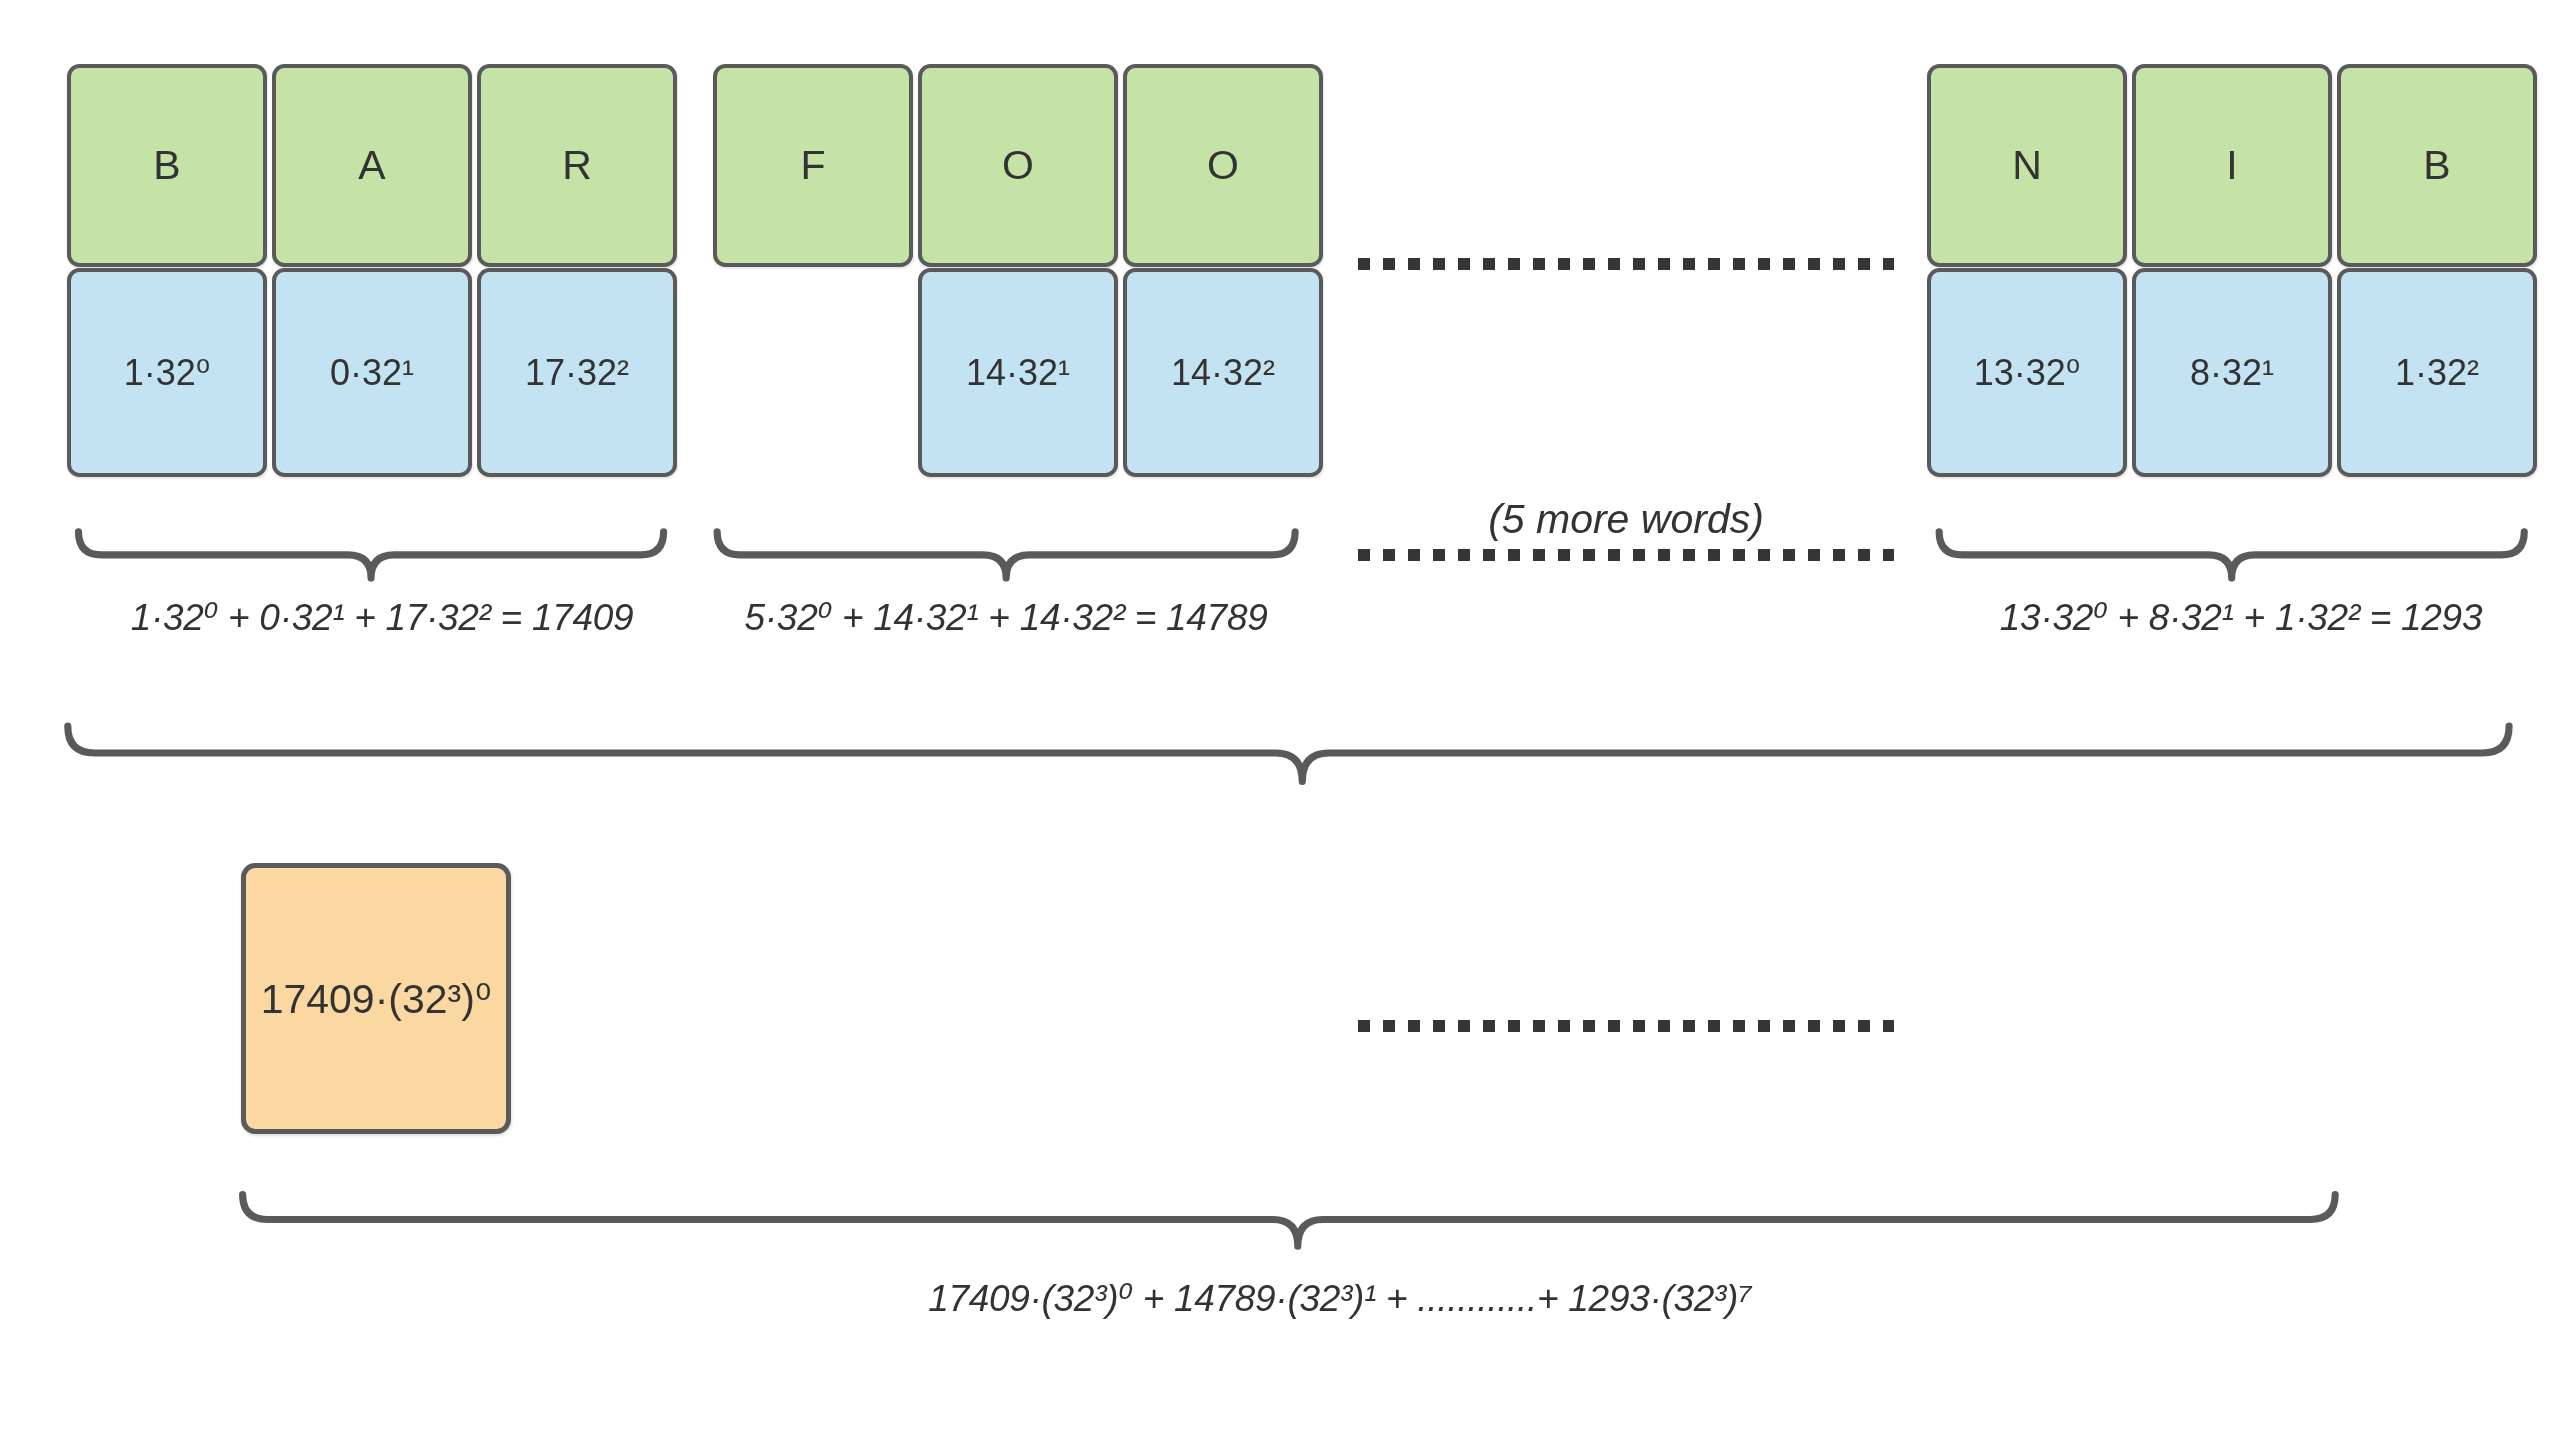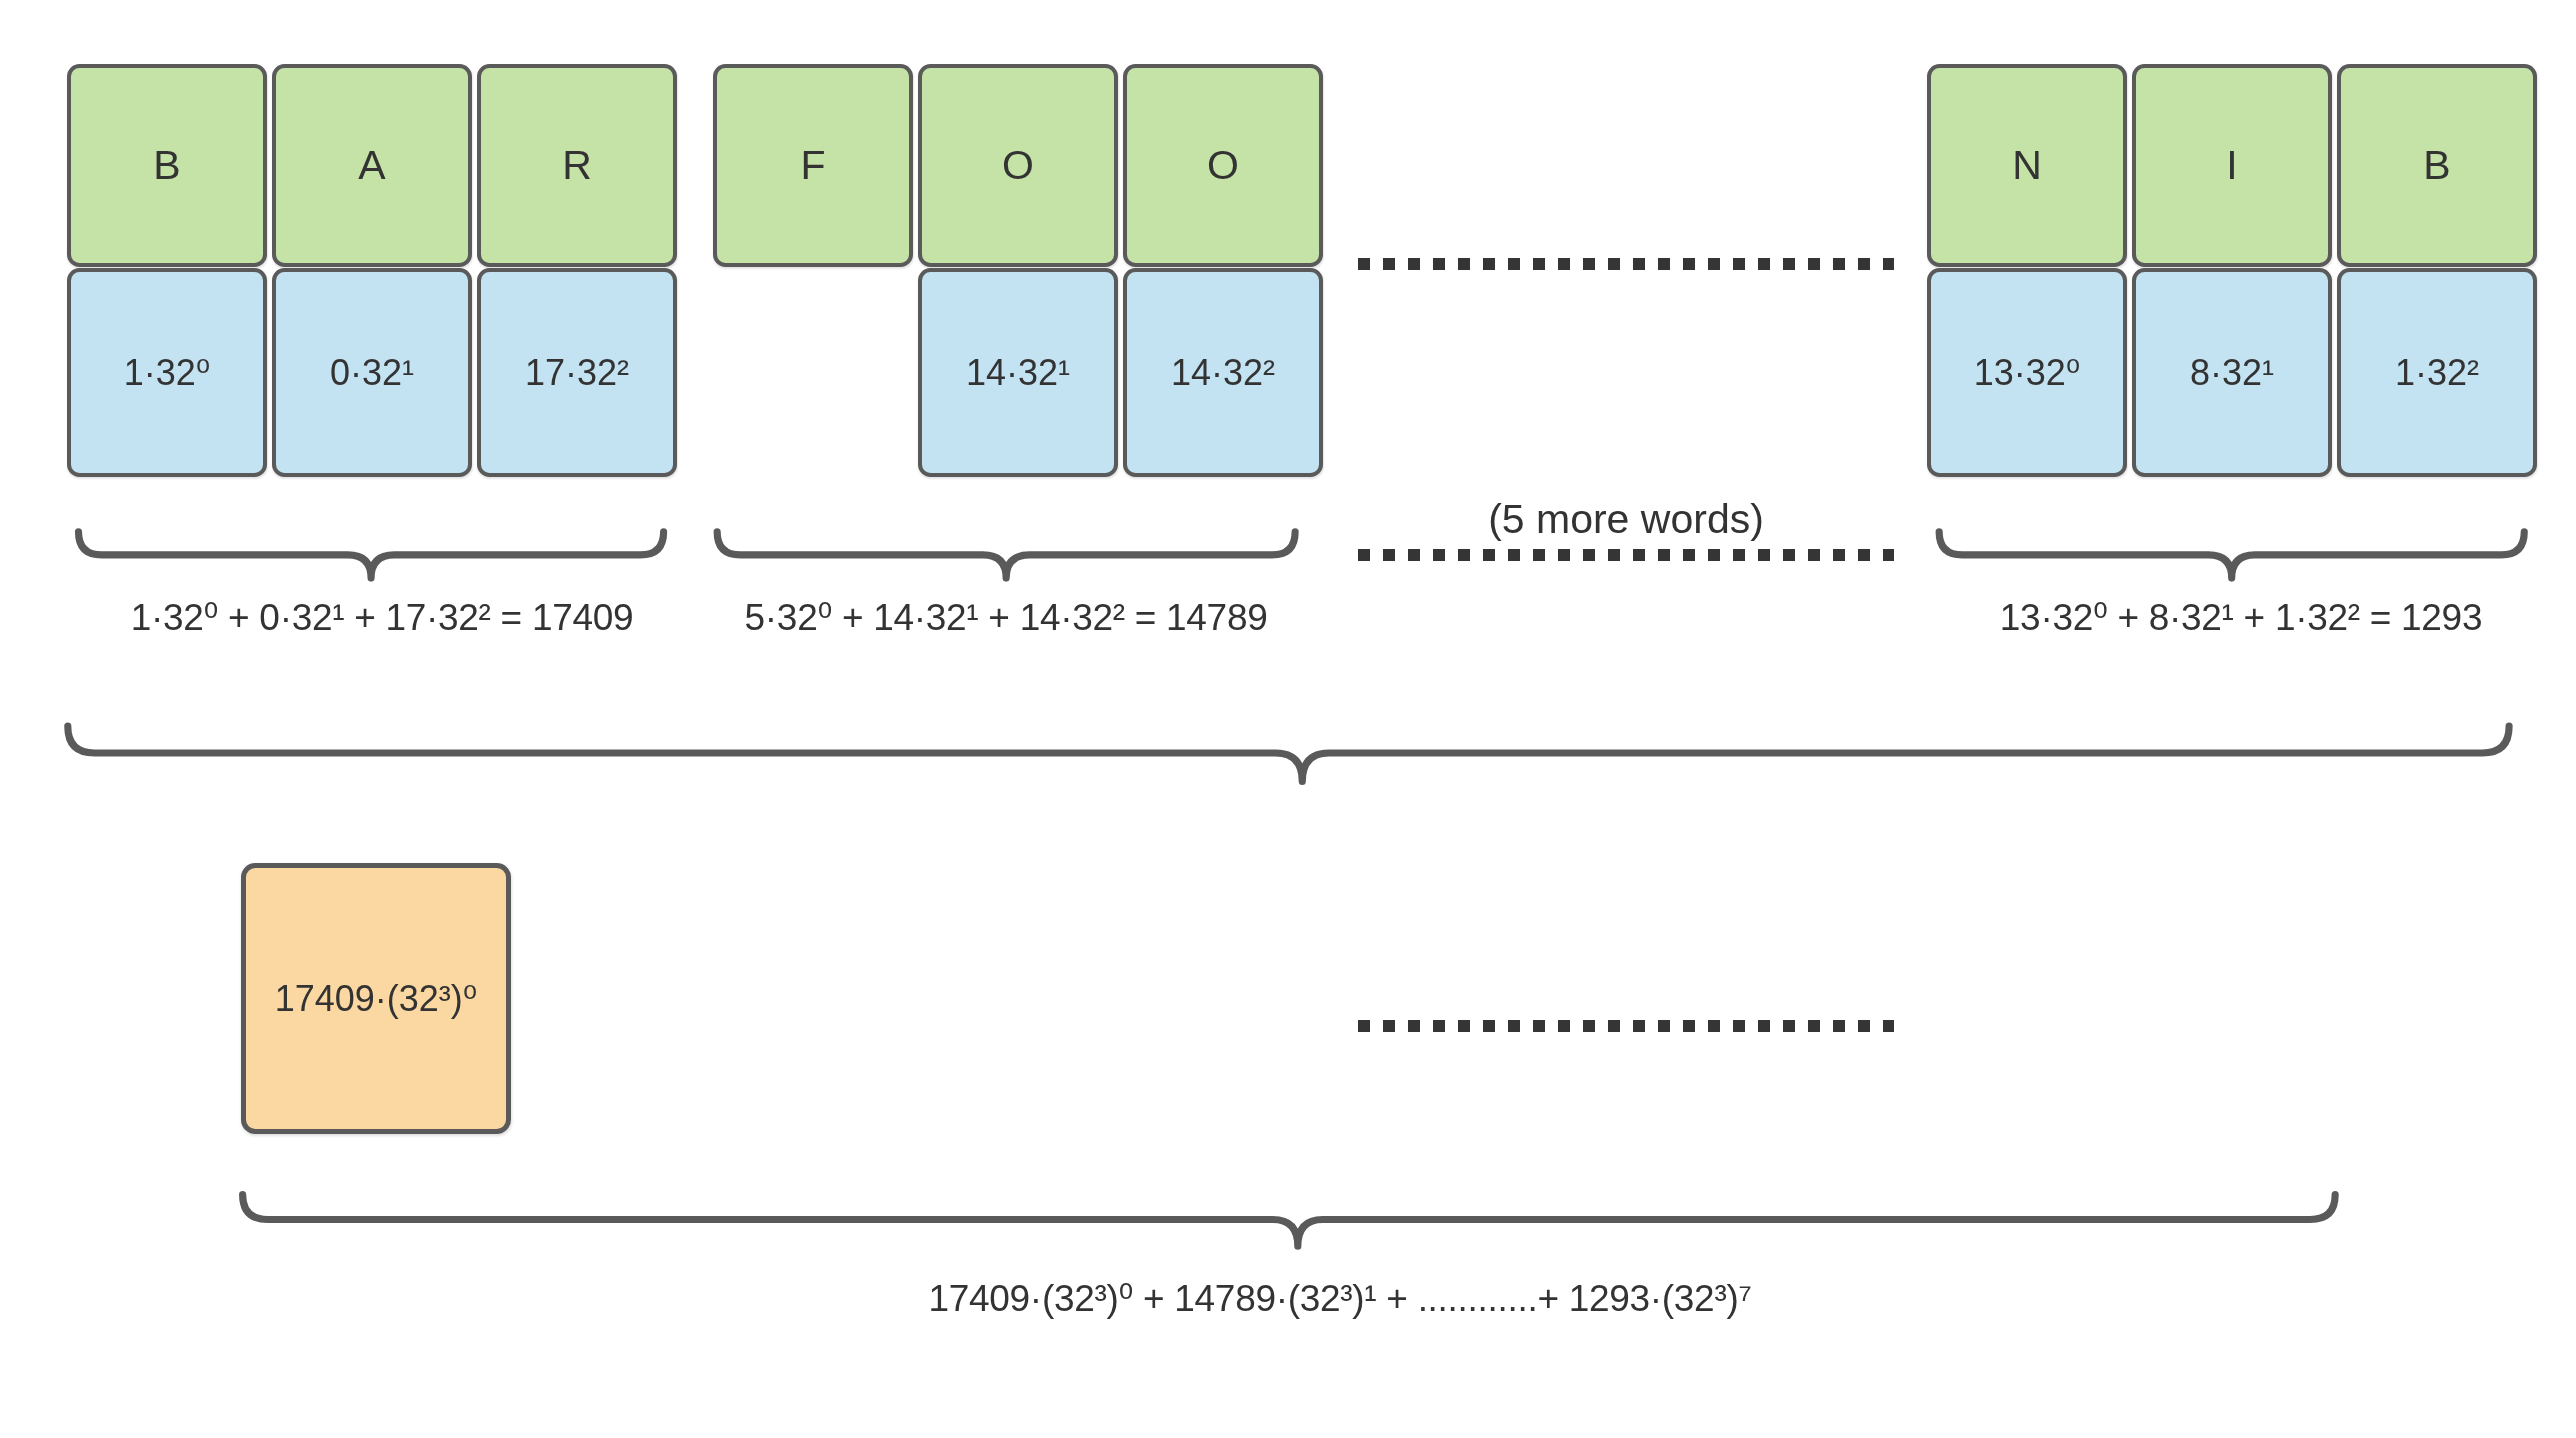--- a/index.html
+++ b/index.html
@@ -18,30 +18,30 @@
     border:4.5px solid var(--stroke);border-radius:12.5px;
     display:flex;align-items:center;justify-content:center;
     box-shadow:0.9px 1.8px 1.8px rgba(0,0,0,0.10);
   }
   .g{top:64px;height:203px;background:var(--green);font-size:41px;}
   .b{top:268px;height:209px;background:var(--blue);font-size:36px;}
 
   .obox{
     position:absolute;top:863px;width:270px;height:271px;box-sizing:border-box;
     border:5.4px solid var(--stroke);border-radius:14.3px;background:var(--orange);
-    display:flex;align-items:center;justify-content:center;font-size:36px;
+    display:flex;align-items:center;justify-content:center;font-size:41px;
     box-shadow:0.9px 1.8px 2.7px rgba(0,0,0,0.12);
   }
 
   .dots{
     position:absolute;height:11.6px;
     background:repeating-linear-gradient(90deg,#353535 0 11.6px,transparent 11.6px 25px);
   }
 
-  .label{position:absolute;transform:translateX(-50%);white-space:nowrap;color:var(--text);}
+  .label{position:absolute;transform:translateX(-50%);white-space:nowrap;color:var(--text);font-style:italic;}
   .formula{font-size:37px;letter-spacing:-0.3px;}
   .morewords{font-size:41px;}
   .final{font-size:37px;letter-spacing:-0.3px;}
 
   svg.braces{position:absolute;left:0;top:0;}
   svg.braces path{fill:none;stroke:var(--stroke);stroke-width:8;stroke-linecap:round;stroke-linejoin:round;}
 </style>
 </head>
 <body>
 

